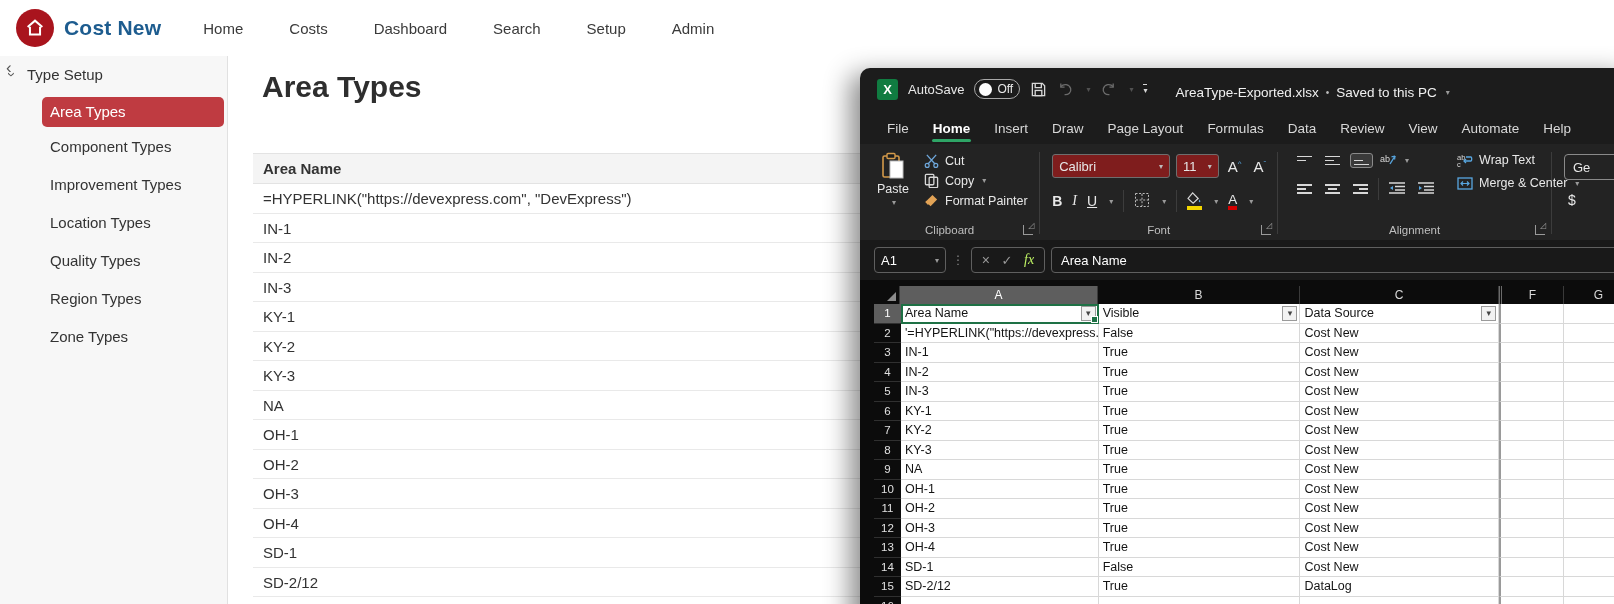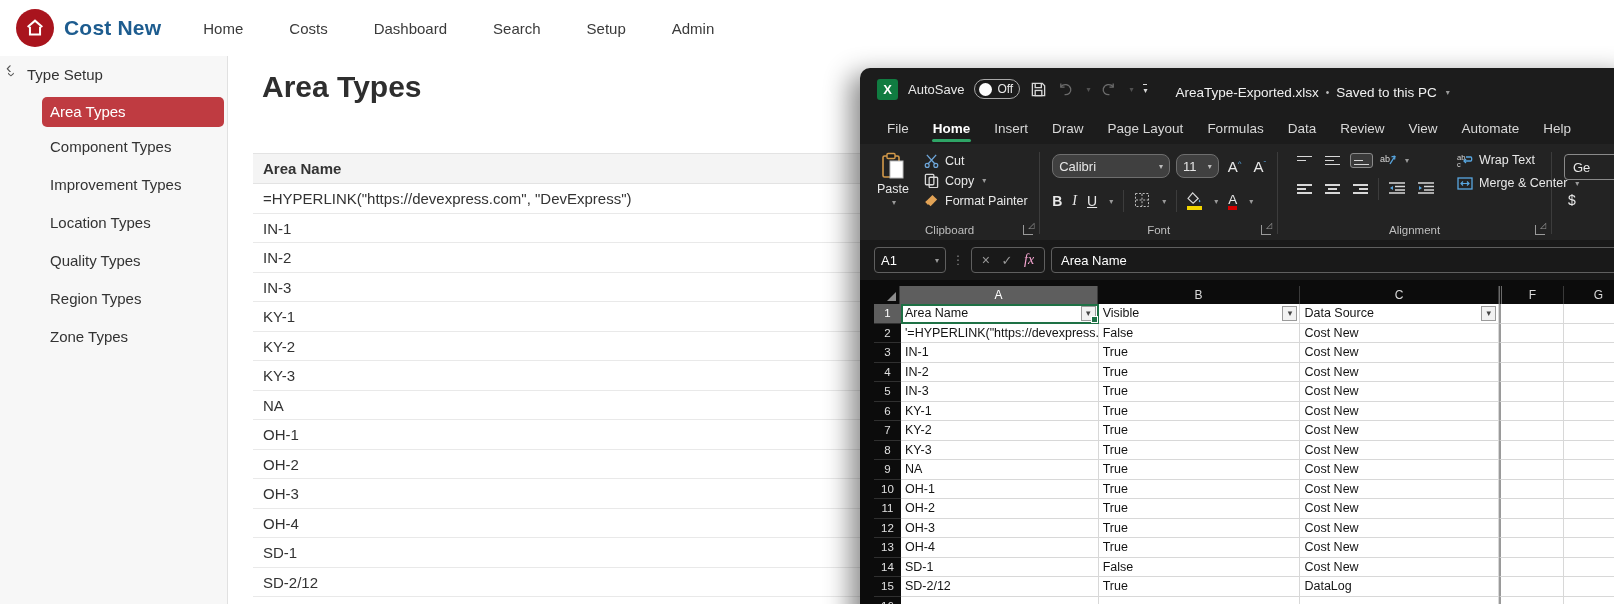--- a/index.html
+++ b/index.html
@@ -83,22 +83,22 @@
 
   .g-clip { width:198px; display:flex; padding:8px 6px 0 10px; gap:8px; }
   .paste-btn { width:46px; display:flex; flex-direction:column; align-items:center; gap:2px;text-align:right; }
   .paste-btn .cap { font-size:12.5px; color:#e8e8e8; }
   .clip-col { display:flex; flex-direction:column; gap:5px; padding-top:2px; }
   .clip-item { display:flex; align-items:center; gap:6px; font-size:12.5px; color:#e8e8e8;
                white-space:nowrap; }
 
   .g-font { width:237px; padding:10px 8px 0 12px; }
   .font-row1 { display:flex; gap:6px; align-items:center; }
-  .combo { border:1px solid #6e6e6e; border-radius:8px; height:24px; display:flex;
-           align-items:center; justify-content:space-between; padding:0 6px; background:#404040; }
+  .combo { border:1px solid #6e6e6e; border-radius:3px; height:24px; display:flex;
+           align-items:center; justify-content:space-between; padding:0 6px; background:#7f1d1d; }
   .combo .arrow { font-size:8px; color:#bdbdbd; margin-left:6px; }
   .font-name { width:122px; }
   .font-size { width:44px; }
   .grow-font, .shrink-font { font-size:15px; color:#e8e8e8; position:relative; padding:0 3px; }
   .grow-font sup, .shrink-font sup { font-size:8px; color:#58a6e0; }
   .font-row2 { display:flex; gap:10px; align-items:center; margin-top:12px; }
   .fmt-b { font-weight:bold; font-size:14px; color:#e8e8e8; }
   .fmt-i { font-style:italic; font-family:"Liberation Serif",serif; font-size:14px; color:#e8e8e8; }
   .fmt-u { text-decoration:underline; font-size:14px; color:#e8e8e8; }
   .mini-sep { width:1px; height:22px; background:#3c3c3c; }
@@ -126,21 +126,21 @@
   .xl-formula { height:40px; background:#191919; display:flex; align-items:center;
                 gap:6px; padding:0 10px 0 14px; }
   .name-box { width:72px; height:26px; border:1px solid #5f5f5f; border-radius:4px;
               display:flex; align-items:center; justify-content:space-between;
               padding:7px 6px; color:#fff; }
   .fdots { color:#8a8a8a; font-size:12px; letter-spacing:1px; }
   .fx-box { width:74px; height:26px; border:1px solid #5f5f5f; border-radius:4px;
             display:flex; align-items:center; justify-content:space-around; padding:0 4px; }
   .fx-box .x { color:#9a9a9a; font-size:14px; }
   .fx-box .ck { color:#9a9a9a; font-size:13px; }
-  .fx-box .fx { font-style:italic; font-family:"Liberation Serif",serif; color:#f9a8d4; font-size:14px; }
+  .fx-box .fx { font-style:italic; font-family:"Liberation Serif",serif; color:#bef264; font-size:14px; }
   .formula-field { flex:1; height:26px; border:1px solid #5f5f5f; border-radius:4px;
                    display:flex; align-items:center; padding-left:9px; color:#fff; }
 
   
   .xl-grid { flex:1; background:#0c0c0c; padding:6px 0 0 14px; font-size:12.5px; }
   .col-rowhdr { width:27px; }
   .col-a { width:198px; }
   .col-b { width:202px; }
   .col-c { width:199px; }
   .col-f { width:65px; }

